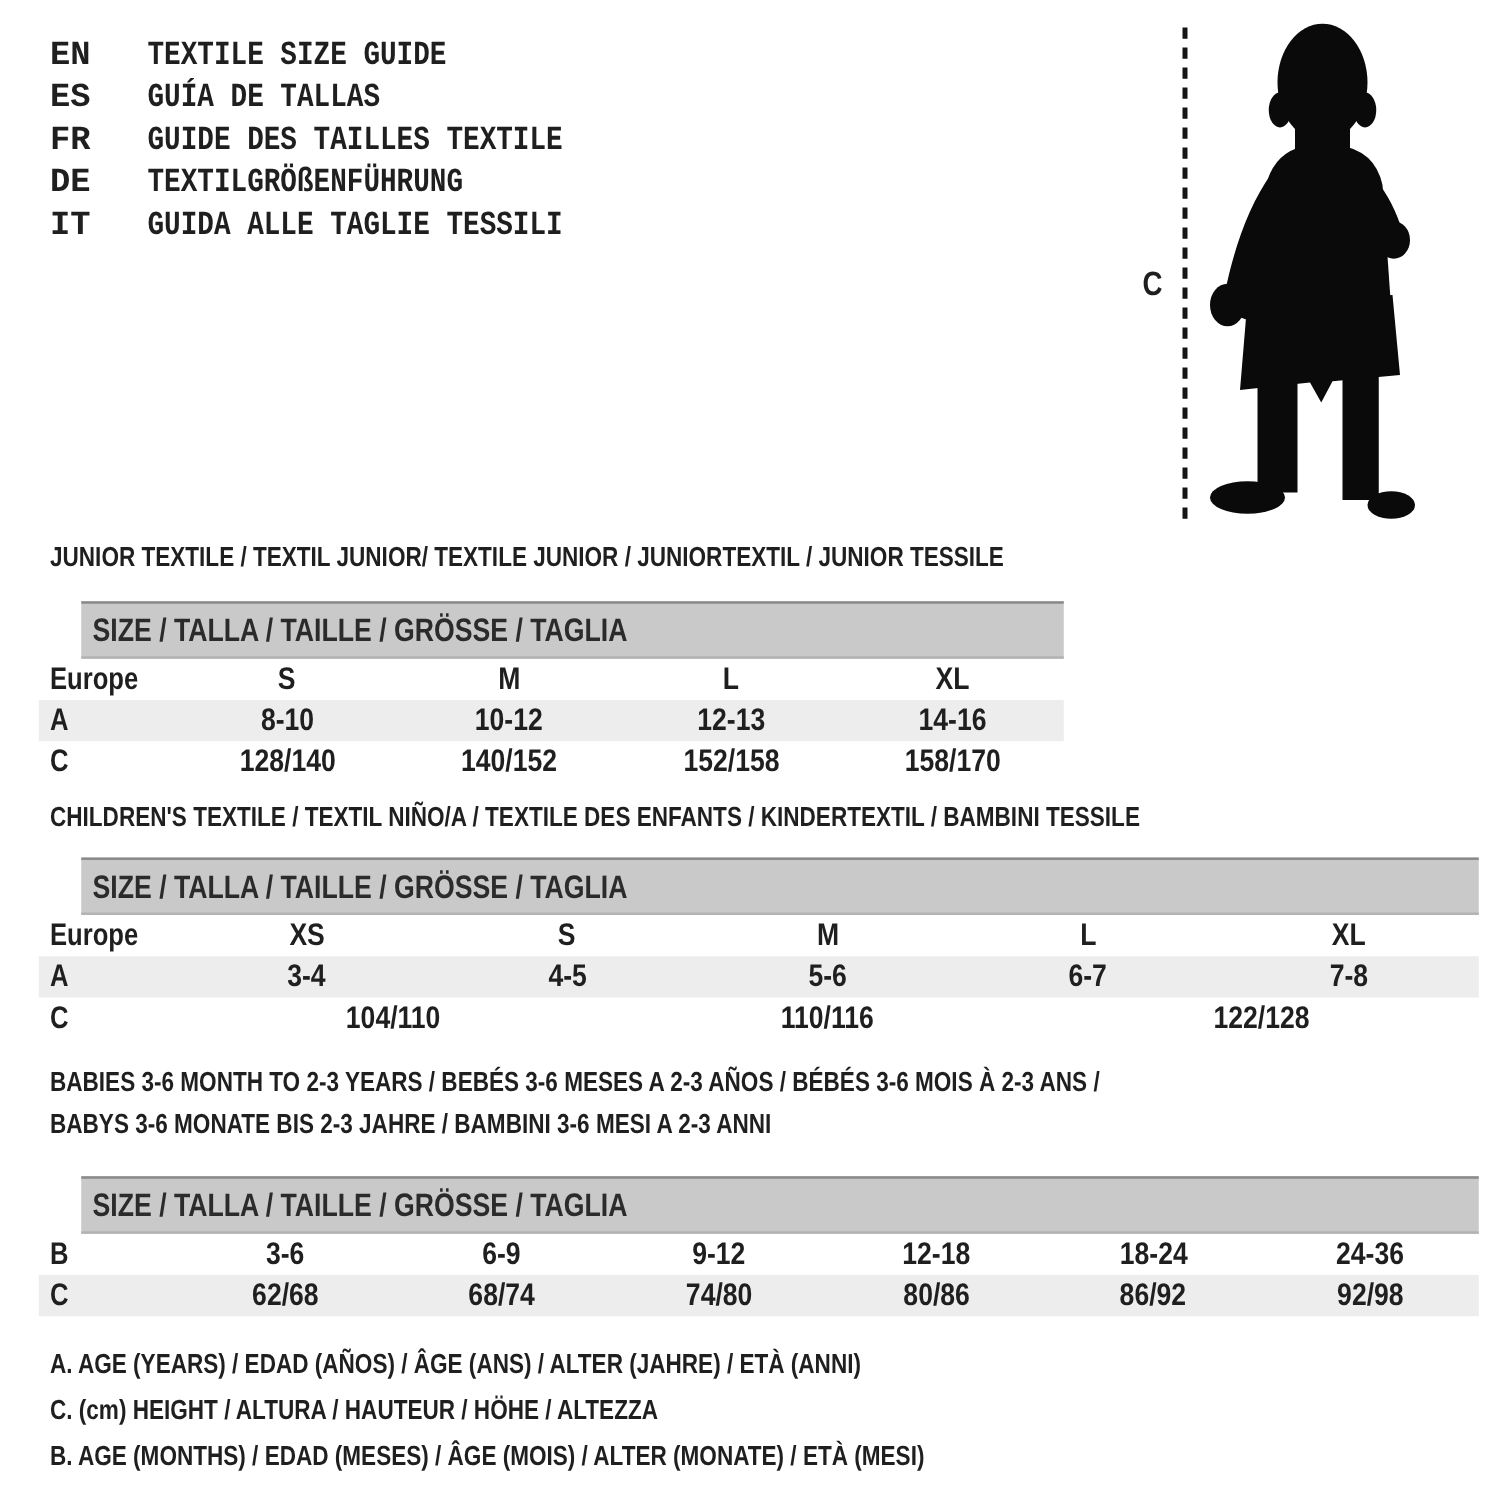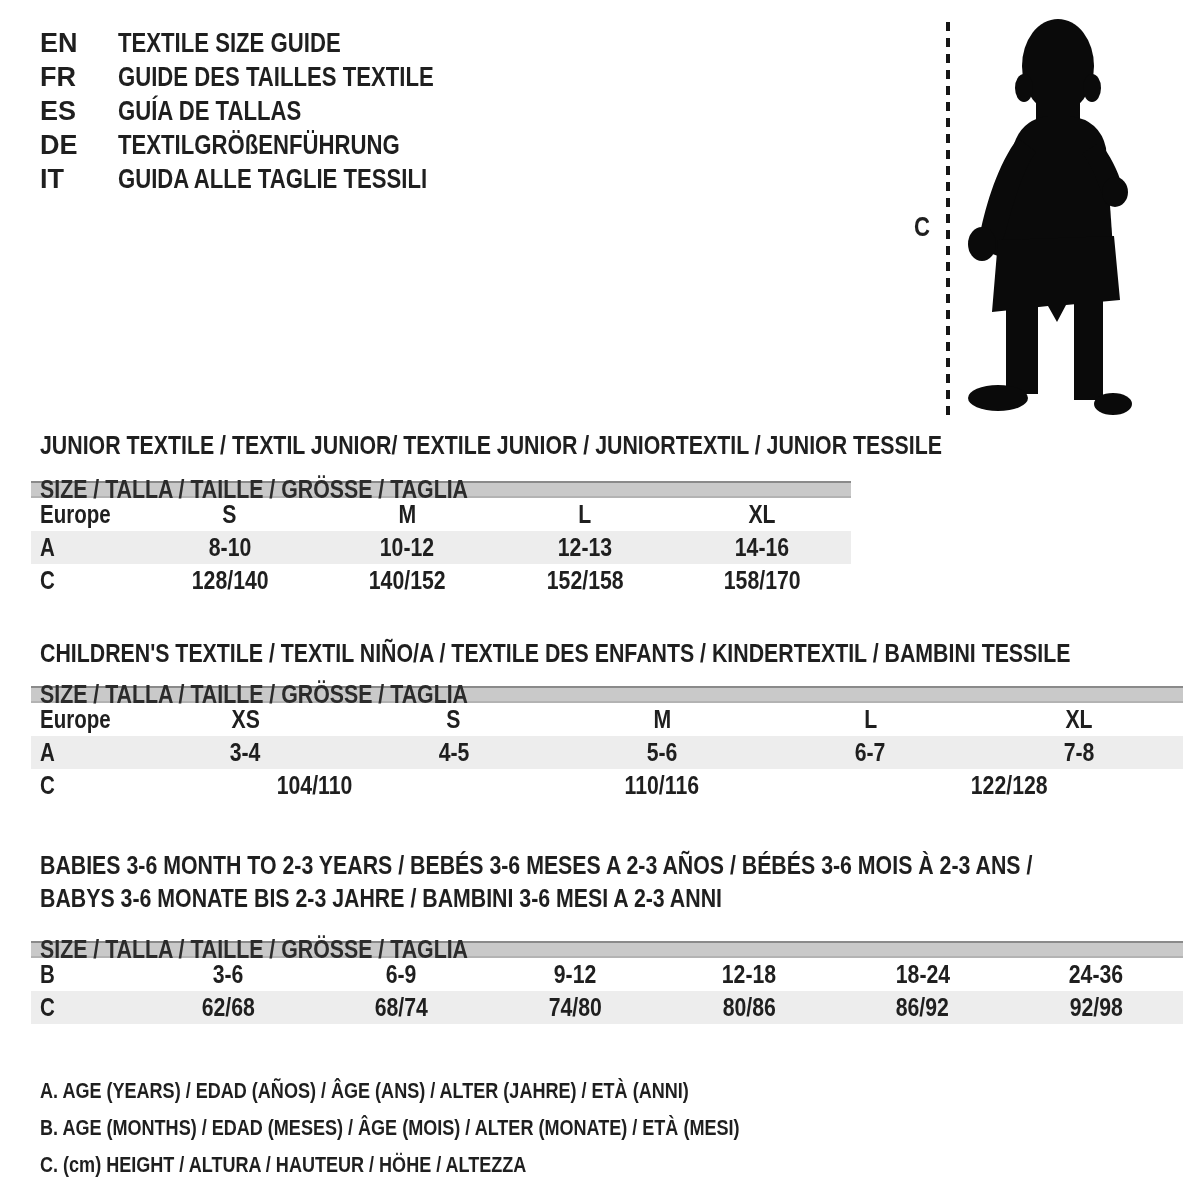--- a/index.html
+++ b/index.html
@@ -11,48 +11,48 @@
     font-family:"Liberation Sans","DejaVu Sans",sans-serif;
     font-weight:700;
     color:#1f1f1f;
   }
   
   .cond   { display:inline-block; transform:scaleX(0.82); transform-origin:0 50%; white-space:nowrap; }
   .cond-c { display:inline-block; transform:scaleX(0.85); transform-origin:50% 50%; white-space:nowrap; }
 
   
   .lang-header { position:absolute; left:40px; top:28px; }
-  .lang-row  { display:flex; height:34px; align-items:flex-start; font-size:27px; }
+  .lang-row  { display:flex; height:34px; align-items:center; font-size:27px;font-family:Liberation Mono, monospace; }
   .lang-code { width:78px; flex:0 0 78px; }
 
   
   .figure  { position:absolute; left:900px; top:8px; width:262px; height:424px; }
   .c-label { position:absolute; left:14px; top:204px; font-size:27px; }
   .figure svg { position:absolute; left:36px; top:0; }
 
   
-  .sec-title { position:absolute; left:40px; font-size:26px; }
+  .sec-title { position:absolute; left:40px; font-size:22px; }
   .title-line { height:33px; line-height:33px; }
   #title-junior   { top:429px; }
   #title-children { top:637px; }
   #title-babies   { top:849px; }
 
   
   .tbl { position:absolute; left:31px; }
   #tbl-junior   { top:481px; width:820px; }
   #tbl-children { top:686px; width:1152px; }
   #tbl-babies   { top:941px; width:1152px; }
 
   .size-bar {
-    height:17px; display:flex; align-items:center;
+    height:46px; display:flex; align-items:center;
     background:#c9c9c9;
     border-top:2px solid #8a8a8a;
     border-bottom:2px solid #b3b3b3;
     padding-left:9px;
-    font-size:26px; color:#2b2b2b;
+    font-size:26px; color:#2b2b2b;margin-left:34px;
   }
   .data-row { display:flex; align-items:center; height:33px; font-size:25px; }
   .data-row.shaded { background:#ededed; }
   .row-label { width:110px; flex:0 0 110px; padding-left:9px; }
   .cell { flex:1; text-align:center; }
 
   
   .legend { position:absolute; left:40px; top:1072px; }
   .legend-line { height:37px; line-height:37px; font-size:22px; }
 </style>
@@ -60,26 +60,26 @@
 <body>
 
 <div class="page">
 
   <div class="lang-header">
       <div class="lang-row">
         <span class="lang-code">EN</span>
         <span class="cond lang-label">TEXTILE SIZE GUIDE</span>
       </div>
       <div class="lang-row">
+        <span class="lang-code">ES</span>
+        <span class="cond lang-label">GUÍA DE TALLAS</span>
+      </div>
+      <div class="lang-row">
         <span class="lang-code">FR</span>
         <span class="cond lang-label">GUIDE DES TAILLES TEXTILE</span>
-      </div>
-      <div class="lang-row">
-        <span class="lang-code">ES</span>
-        <span class="cond lang-label">GUÍA DE TALLAS</span>
       </div>
       <div class="lang-row">
         <span class="lang-code">DE</span>
         <span class="cond lang-label">TEXTILGRÖßENFÜHRUNG</span>
       </div>
       <div class="lang-row">
         <span class="lang-code">IT</span>
         <span class="cond lang-label">GUIDA ALLE TAGLIE TESSILI</span>
       </div>
     </div>
@@ -190,17 +190,17 @@
         <span class="cell"><span class="cond-c">68/74</span></span>
         <span class="cell"><span class="cond-c">74/80</span></span>
         <span class="cell"><span class="cond-c">80/86</span></span>
         <span class="cell"><span class="cond-c">86/92</span></span>
         <span class="cell"><span class="cond-c">92/98</span></span>
       </div>
     </div>
 
   <div class="legend">
       <div class="legend-line"><span class="cond">A. AGE (YEARS) / EDAD (AÑOS) / ÂGE (ANS) / ALTER (JAHRE) / ETÀ (ANNI)</span></div>
+      <div class="legend-line"><span class="cond">C. (cm) HEIGHT / ALTURA / HAUTEUR / HÖHE / ALTEZZA</span></div>
       <div class="legend-line"><span class="cond">B. AGE (MONTHS) / EDAD (MESES) / ÂGE (MOIS) / ALTER (MONATE) / ETÀ (MESI)</span></div>
-      <div class="legend-line"><span class="cond">C. (cm) HEIGHT / ALTURA / HAUTEUR / HÖHE / ALTEZZA</span></div>
     </div>
 
 </div>
 
 </body></html>

